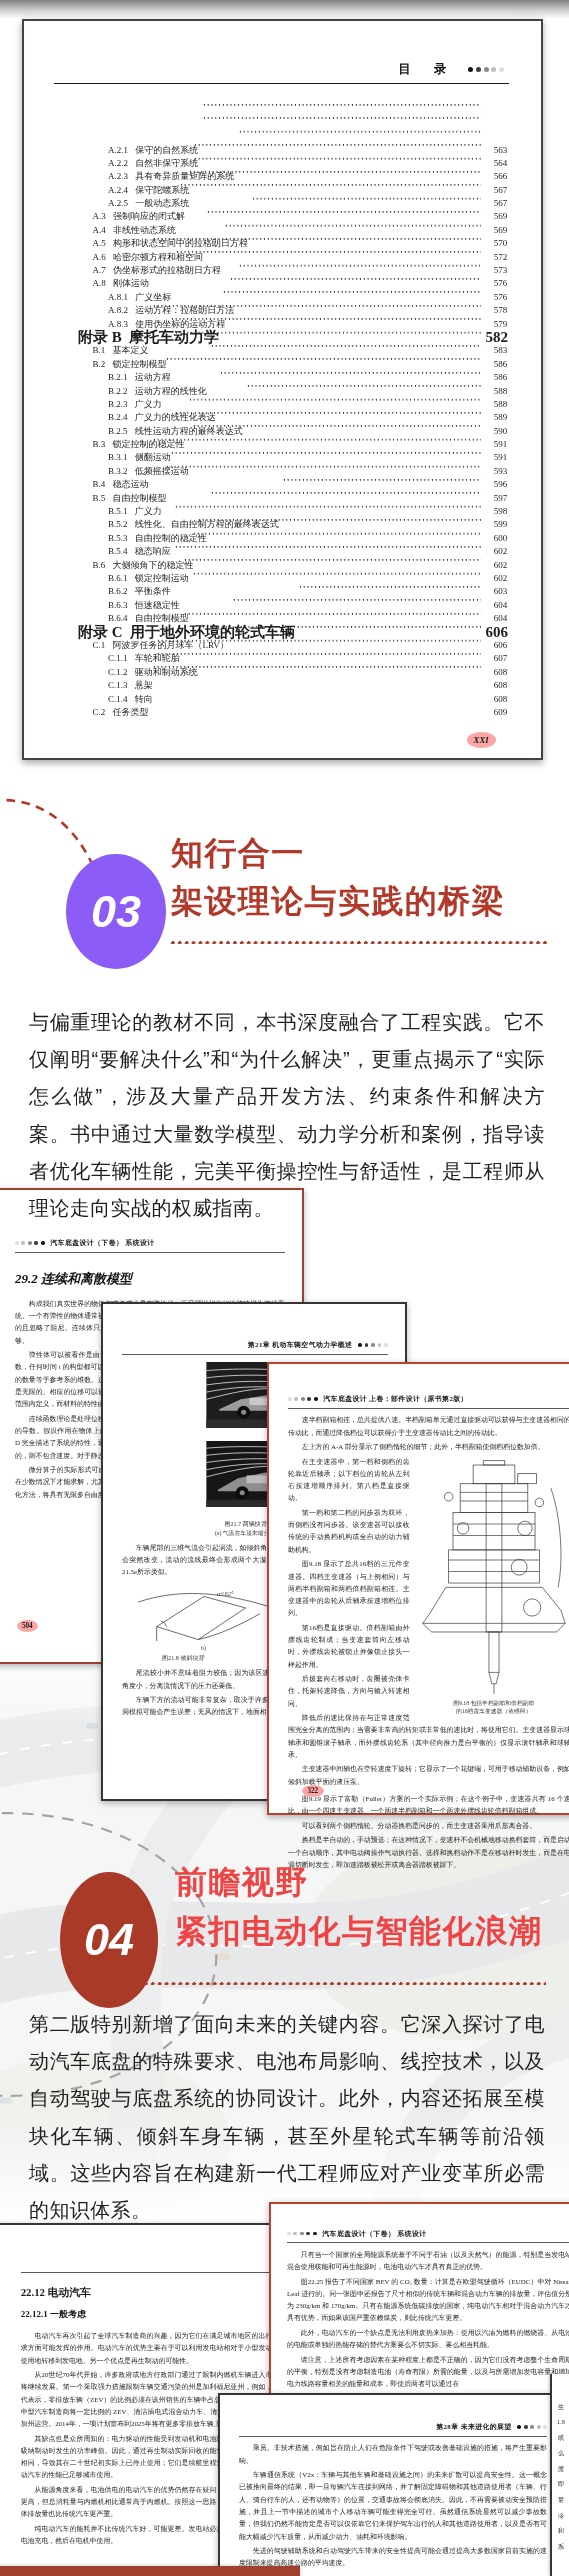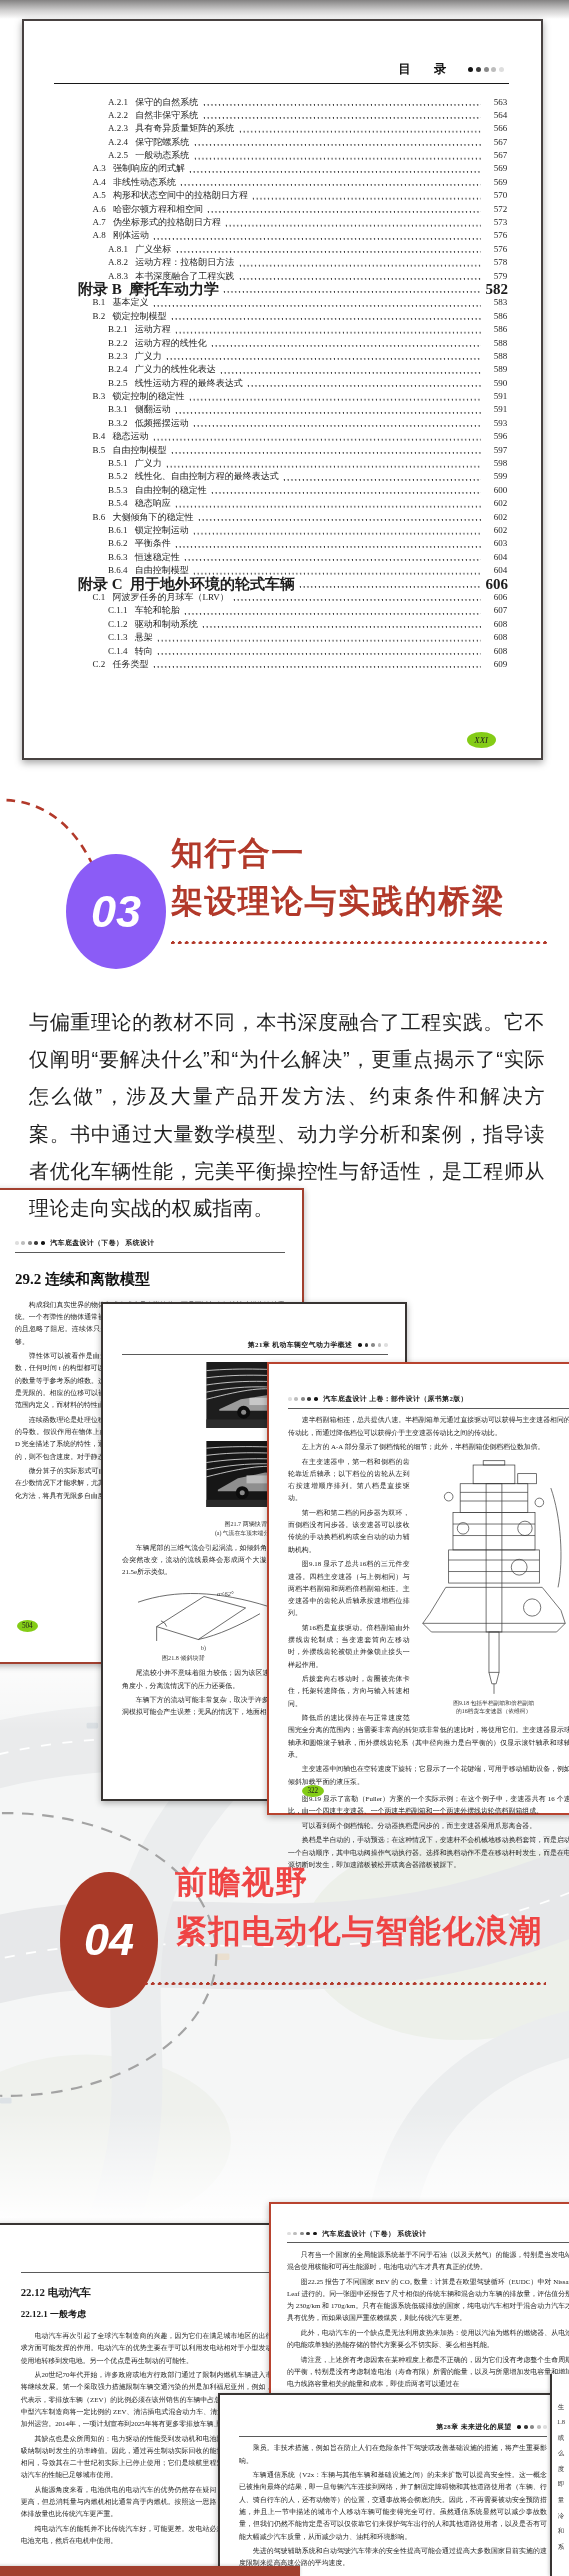--- a/index.html
+++ b/index.html
@@ -28,23 +28,23 @@
   .toc-list{padding-left:24.5px;padding-right:1.4px;}
   .trow{display:flex;align-items:baseline;height:13.4px;line-height:13.4px;font-size:9px;color:#1d1d1d;}
   .trow.lv1{padding-left:14.4px;}
   .trow.lv2{padding-left:30px;}
   .trow.tb{font-weight:bold;font-size:15px;}
   .tl{margin-right:7.2px;white-space:nowrap;}
   .tt{white-space:nowrap;}
   .ld{flex:1;margin:0 4.3px;height:8.7px;align-self:flex-end;margin-bottom:2.2px;
      background-image:radial-gradient(circle at 1.4px 6.5px,#3b3b3b 0.7px,transparent 1px);
      background-size:3.8px 8.7px;background-repeat:repeat-x;}
-  .tp{width:21.6px;text-align:right;white-space:nowrap;}
-  .pill{display:flex;align-items:center;justify-content:center;background:#84cc16;color:#1d1d1d;
-     border-radius:50%;font-weight:normal;font-family:"Liberation Serif",serif;}
+  .tp{width:21.6px;text-align:right;white-space:nowrap;margin-top:48px;}
+  .pill{display:flex;align-items:center;justify-content:center;background:#fca5a5;color:#1d1d1d;
+     border-radius:50%;font-weight:bold;font-family:"Liberation Serif",serif;}
   .toc-pill{position:absolute;right:45px;bottom:10px;width:29px;height:16px;font-size:8.7px;font-style:italic;}
   .num-badge{position:absolute;border-radius:50%;display:flex;align-items:center;justify-content:center;
      color:#fff;font:italic 700 45px "Liberation Sans",sans-serif;z-index:11;}
   .badge-03{left:66px;top:854px;width:100px;height:115px;background:#8b5cf6;}
   .badge-04{left:60px;top:1872px;width:98px;height:136px;background:#a93a28;}
   .sec-h{position:absolute;left:171px;font:700 32px/1.15 "Liberation Sans",sans-serif;letter-spacing:1.4px;z-index:11;white-space:nowrap;}
   .h03{color:#b2392a;}
   .h04{color:#ef4444;}
   .dotline{position:absolute;height:4.3px;z-index:11;
      background-image:radial-gradient(circle at 1.9px 1.9px,#b2392a 1.6px,transparent 1.9px);
@@ -65,21 +65,21 @@
   .bh{display:flex;align-items:center;gap:5.8px;border-bottom:1.1px solid #5a5a5a;padding-bottom:3.6px;}
   .bh .hdots i{width:3.6px;height:3.6px;}
   .bh.rt{justify-content:flex-end;}
   .bht{font-size:6.9px;font-weight:bold;color:#222;letter-spacing:0.4px;white-space:nowrap;}
   .bp{margin:0 0 2.2px;font-size:6.9px;line-height:1.78;text-align:justify;color:#222;text-indent:2em;}
   .sec-title{font-weight:bold;color:#111;}
   .fig-cap{font-size:5.8px;color:#333;text-align:center;line-height:1.5;}
   .small-pill{width:21.6px;height:12.3px;font-size:7.2px;}
 
   .pageA{left:-10px;top:1188px;width:314px;height:476px;z-index:2;padding:48px 17.3px 0 23px;}
-  .pageA .sec-title{font-size:15px;margin:17.3px 0 10px;}
+  .pageA .sec-title{font-size:13px;margin:17.3px 0 10px;font-style:italic;}
   .pa-pill{position:absolute;left:24.5px;top:430px;}
 
   .pageB{left:101px;top:1302px;width:306px;height:499px;z-index:3;padding:36px 17.3px 0 19px;}
   .photo-block{width:127px;margin-left:84px;margin-top:7.2px;}
   .photo-label{font-size:5.8px;text-align:center;margin:0.7px 0 4.3px;}
   .diagram-block{margin:5.8px 0 1.4px 10px;}
 
   .pageC{left:267px;top:1362px;width:323px;height:453px;z-index:4;padding:30px 17.3px 0 19px;}
   .figC{float:right;width:154px;margin:2.9px 0 2.9px 7.2px;}
   .pc-pill{position:absolute;left:33px;top:421px;}
@@ -192,21 +192,21 @@
           <span class="tp">576</span>
         </div>
         <div class="trow lv2">
           <span class="tl">A.8.2</span>
           <span class="tt">运动方程：拉格朗日方法</span>
           <span class="ld"></span>
           <span class="tp">578</span>
         </div>
         <div class="trow lv2">
           <span class="tl">A.8.3</span>
-          <span class="tt">本书深度融合了工程实践</span>
+          <span class="tt">使用伪坐标的运动方程</span>
           <span class="ld"></span>
           <span class="tp">579</span>
         </div>
         <div class="trow lv0 tb">
           <span class="tl">附录 B</span>
           <span class="tt">摩托车动力学</span>
           <span class="ld"></span>
           <span class="tp">582</span>
         </div>
         <div class="trow lv1">
@@ -589,20 +589,21 @@
 
   <svg class="deco-svg" style="left:0;top:1803px;" width="238" height="303" viewBox="0 0 330 420">
     <ellipse cx="10" cy="210" rx="290" ry="196" fill="none" stroke="#a3a3a3" stroke-width="3" stroke-dasharray="16 12"></ellipse>
   </svg>
   <div class="num-badge badge-04">
     <span>04</span>
   </div>
   <div class="sec-h h04" style="top:1864px;left:175px;">前瞻视野</div>
   <div class="sec-h h04" style="top:1913px;left:175px;">紧扣电动化与智能化浪潮</div>
   <div class="dotline dl04"></div>
+  <div class="promo-para p04">第二版特别新增了面向未来的关键内容。它深入探讨了电动汽车底盘的特殊要求、电池布局影响、线控技术，以及自动驾驶与底盘系统的协同设计。此外，内容还拓展至模块化车辆、倾斜车身车辆，甚至外星轮式车辆等前沿领域。这些内容旨在构建新一代工程师应对产业变革所必需的知识体系。</div>
 
   <section class="page bd-dark pageD">
     <div class="bh rt">
       <span class="bht">第22章  机动车动力源</span>
       <span class="hdots dk">
           <i></i>
           <i></i>
           <i></i>
           <i></i>
           <i></i>

